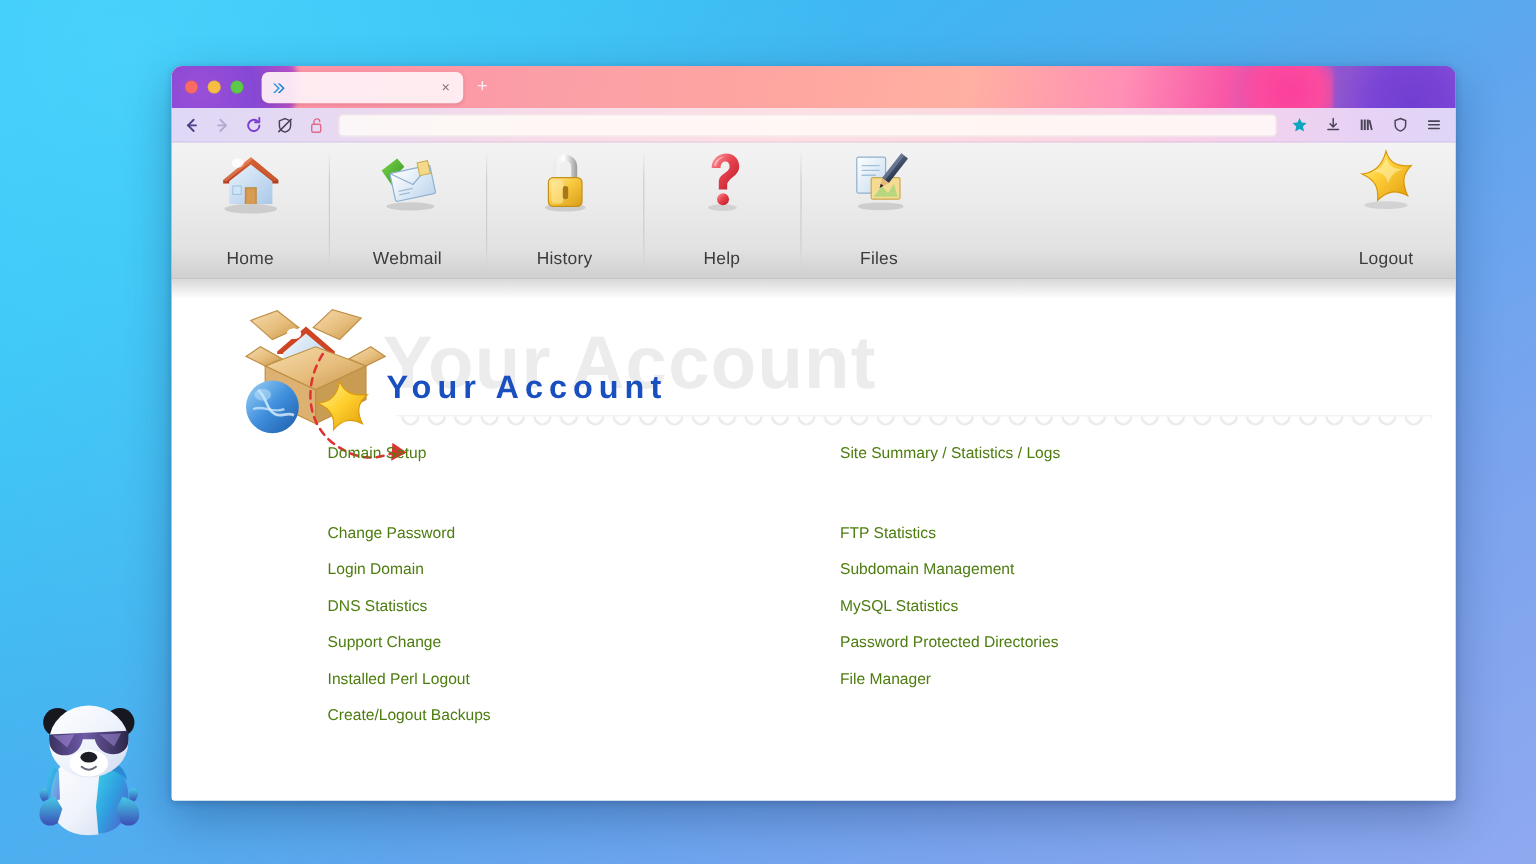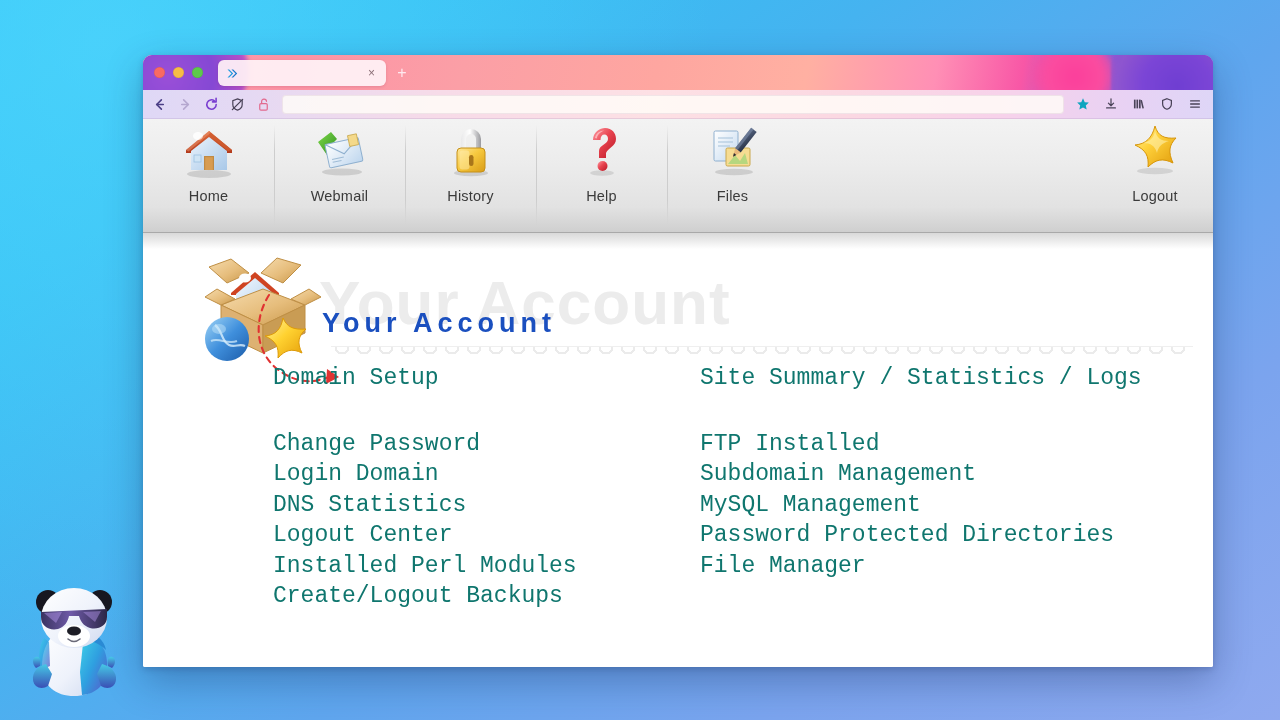--- a/index.html
+++ b/index.html
@@ -222,20 +222,21 @@
   }
   .tb-item {
     width: 131px;
     position: relative;
     display: flex;
     flex-direction: column;
     align-items: center;
     justify-content: flex-start;
     padding-top: 1px;
     box-sizing: border-box;
+    gap: 20px;
   }
   .tb-item + .tb-item::before {
     content: "";
     position: absolute;
     left: 0; top: 6px; bottom: 6px;
     width: 1px;
     background: linear-gradient(180deg, rgba(255,255,255,0) 0%, #cdcdcd 25%, #cdcdcd 75%, rgba(255,255,255,0) 100%);
   }
   .tb-icon {
     width: 62px;
@@ -318,25 +319,24 @@
     left: 0; right: 0;
     top: 130px;
     display: flex;
     padding-left: 130px;
     box-sizing: border-box;
   }
   .link-col { width: 427px; flex: 0 0 auto; }
   .link-group { margin: 0; padding: 0; list-style: none; }
   .link-group.second { margin-top: 35px; }
   .link-item {
-    font-size: 23px;
-    color: #0f766e;
+    font-size: 13px;
+    color: #4d7c0f;
     line-height: 30.5px;
     white-space: nowrap;
-    font-family: Liberation Mono, monospace;
   }
 
   
   svg { display: block; overflow: visible; }
 </style>
 </head>
 <body>
 
 <div id="desktop-bg"></div>
 
@@ -704,33 +704,33 @@
     <div class="links">
 
       <div class="link-col">
         <ul class="link-group">
           <li class="link-item">Domain Setup</li>
         </ul>
         <ul class="link-group second">
           <li class="link-item">Change Password</li>
           <li class="link-item">Login Domain</li>
           <li class="link-item">DNS Statistics</li>
-          <li class="link-item">Logout Center</li>
-          <li class="link-item">Installed Perl Modules</li>
+          <li class="link-item">Support Change</li>
+          <li class="link-item">Installed Perl Logout</li>
           <li class="link-item">Create/Logout Backups</li>
         </ul>
       </div>
 
       <div class="link-col">
         <ul class="link-group">
           <li class="link-item">Site Summary / Statistics / Logs</li>
         </ul>
         <ul class="link-group second">
-          <li class="link-item">FTP Installed</li>
+          <li class="link-item">FTP Statistics</li>
           <li class="link-item">Subdomain Management</li>
-          <li class="link-item">MySQL Management</li>
+          <li class="link-item">MySQL Statistics</li>
           <li class="link-item">Password Protected Directories</li>
           <li class="link-item">File Manager</li>
         </ul>
       </div>
     </div>
   </div>
 </div>
 
 </body></html>

